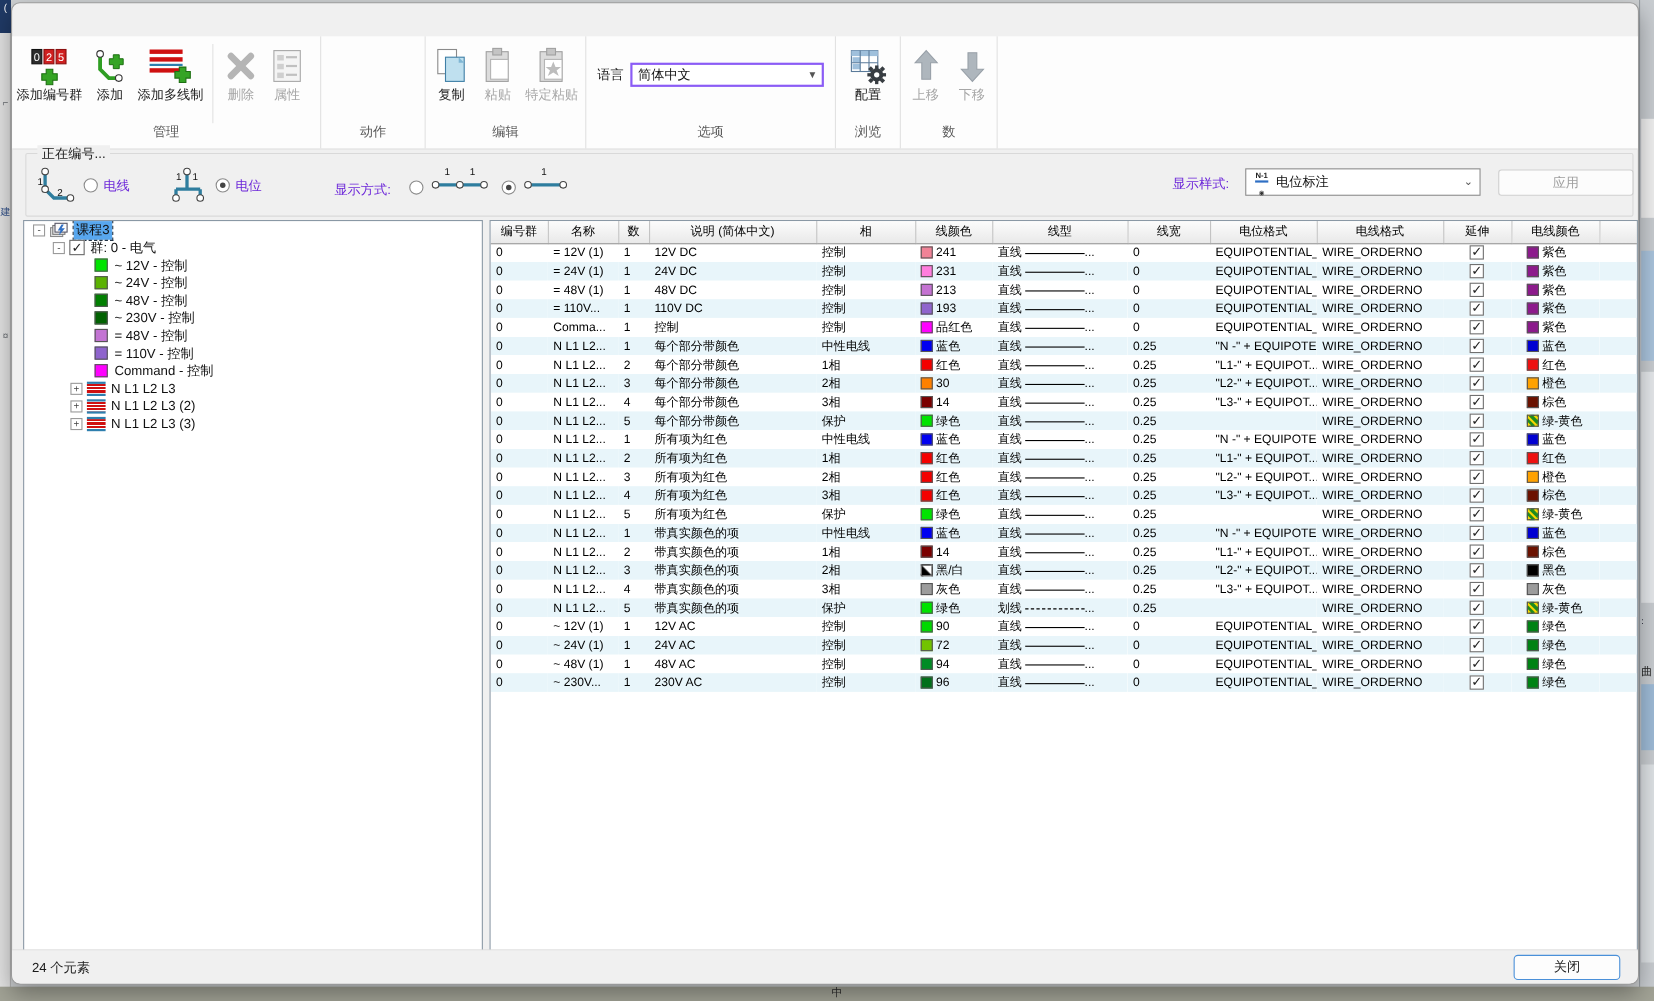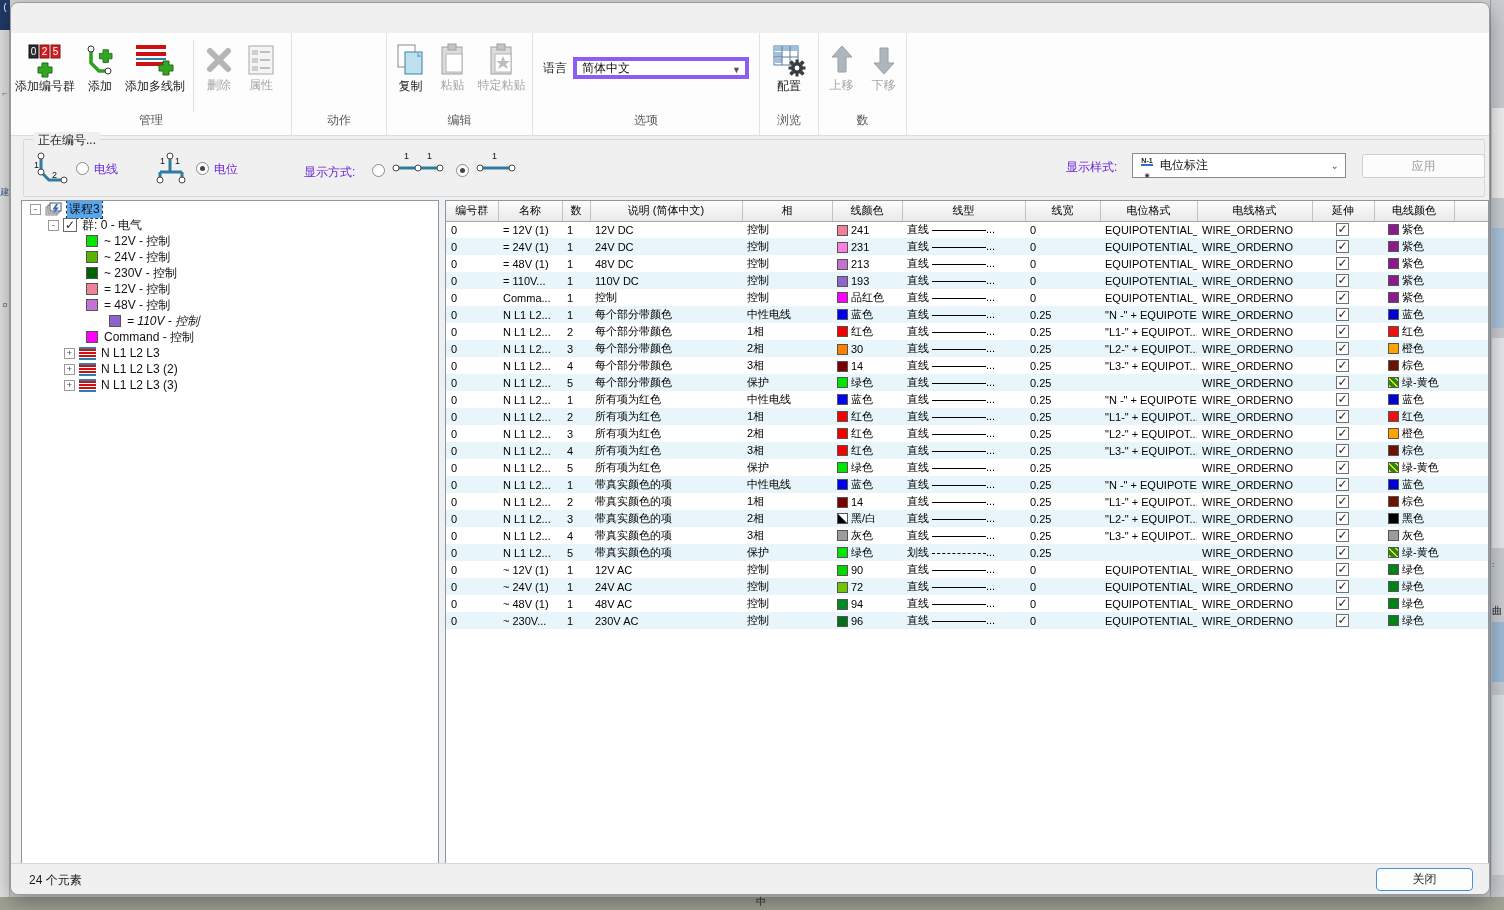--- a/index.html
+++ b/index.html
@@ -26,28 +26,28 @@
   .winbtn.maxi{right:56px;font-size:12px;}
   .winbtn.clos{right:8px;}
 
   
   .ribbon{position:absolute;left:0;top:30px;right:0;height:103px;background:#fdfdfd;border-bottom:1px solid #dcdcdc;display:flex;}
   .rgroup{position:relative;height:100%;border-right:1px solid #e2e2e2;padding-top:5px;}
   .rbtns{display:flex;align-items:flex-start;height:76px;}
   .rbtn{display:flex;flex-direction:column;align-items:center;padding:3px 4px 0 4px;min-width:42px;}
   .ric{height:38px;display:flex;align-items:center;justify-content:center;}
   .rlbl{font-size:12px;color:#1a1a1a;white-space:nowrap;line-height:14px;}
-  .rbtn.dis .rlbl{color:#a6a6a6;font-family:Liberation Mono, monospace;}
+  .rbtn.dis .rlbl{color:#a6a6a6;}
   .ddarr{font-size:7px;color:#808080;line-height:8px;margin-top:2px;}
   .rbtn.dis .ddarr{color:#c0c0c0;}
   .glabel{position:absolute;left:0;right:0;bottom:6px;text-align:center;font-size:12px;color:#5a5a5a;}
   .vsep{width:1px;background:#e2e2e2;height:72px;margin:2px 4px 0 4px;}
   .langrow{display:flex;align-items:center;height:60px;padding:0 10px;}
   .langrow .llbl{font-size:12px;color:#1a1a1a;margin-right:6px;}
-  .combo{display:flex;align-items:center;background:#fff;border:4px solid #8b5cf6;height:22px;font-size:12px;color:#111;padding-left:5px;position:relative;}
+  .combo{display:flex;align-items:center;background:#fff;border:2px solid #8b5cf6;height:22px;font-size:12px;color:#111;padding-left:5px;position:relative;}
   .combo .carr{position:absolute;right:4px;top:4px;font-size:9px;color:#555;}
 
   
   .numbox{position:absolute;left:12px;top:136px;width:1462px;height:58px;border:1px solid #d9d9d9;border-radius:2px;}
   .numbox .legend{position:absolute;left:10px;top:-8px;background:#f0f0f0;padding:0 4px;font-size:12px;color:#1a1a1a;}
   .numbox .lbl{position:absolute;font-size:12px;color:#6d28d9;}
   .radio{position:absolute;width:13px;height:13px;border:1px solid #8a8a8a;border-radius:50%;background:#fff;}
   .radio.on::after{content:"";position:absolute;left:3px;top:3px;width:5px;height:5px;border-radius:50%;background:#444;}
   .numico{position:absolute;}
   .applybtn{position:absolute;left:1338px;top:14px;width:123px;height:24px;background:#fcfcfc;border:1px solid #cfcfcf;border-radius:3px;font-size:12px;color:#9f9f9f;display:flex;align-items:center;justify-content:center;}
@@ -362,32 +362,32 @@
         </div>
         <div class="trow" style="padding-left: 64px;">
           <span class="csq" style="background: rgb(0, 228, 0);"></span>
           <span>~  12V - 控制</span>
         </div>
         <div class="trow" style="padding-left: 64px;">
           <span class="csq" style="background: rgb(91, 179, 1);"></span>
           <span>~  24V - 控制</span>
         </div>
         <div class="trow" style="padding-left: 64px;">
+          <span class="csq" style="background: rgb(1, 128, 1);"></span>
+          <span>~  48V - 控制</span>
+        </div>
+        <div class="trow" style="padding-left: 64px;">
           <span class="csq" style="background: rgb(1, 98, 1);"></span>
           <span>~ 230V - 控制</span>
-        </div>
-        <div class="trow" style="padding-left: 64px;">
-          <span class="csq" style="background: rgb(239, 130, 151);"></span>
-          <span>=  12V - 控制</span>
         </div>
         <div class="trow" style="padding-left: 64px;">
           <span class="csq" style="background: rgb(195, 115, 211);"></span>
           <span>=  48V - 控制</span>
         </div>
-        <div class="trow" style="padding-left: 87px; font-style: italic;">
+        <div class="trow" style="padding-left: 64px;">
           <span class="csq" style="background: rgb(142, 99, 205);"></span>
           <span>= 110V - 控制</span>
         </div>
         <div class="trow" style="padding-left: 64px; text-align: right;">
           <span class="csq" style="background: rgb(255, 0, 255);"></span>
           <span>Command - 控制</span>
         </div>
         <div class="trow" style="padding-left: 42px;">
           <span class="pmbox">+</span>
           <span class="stripeic"></span>

